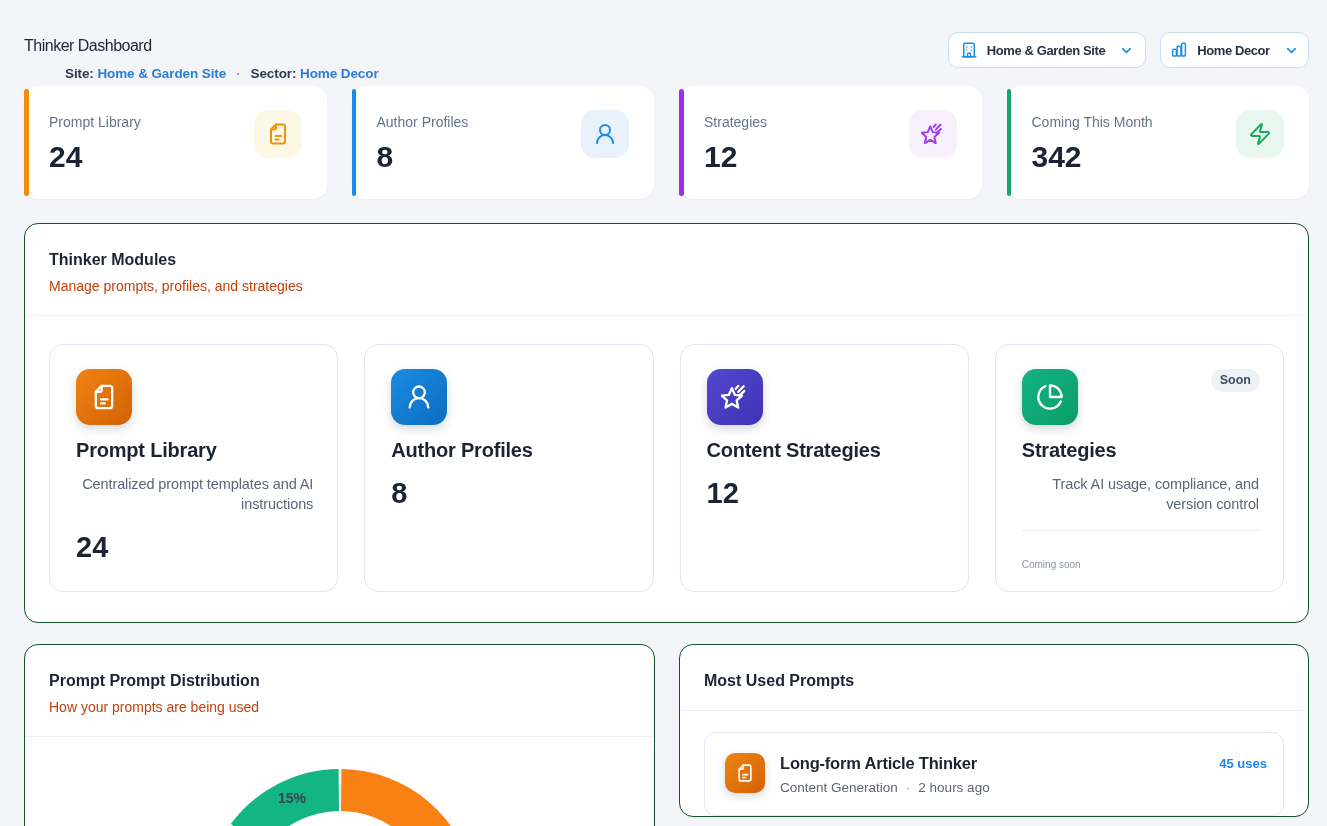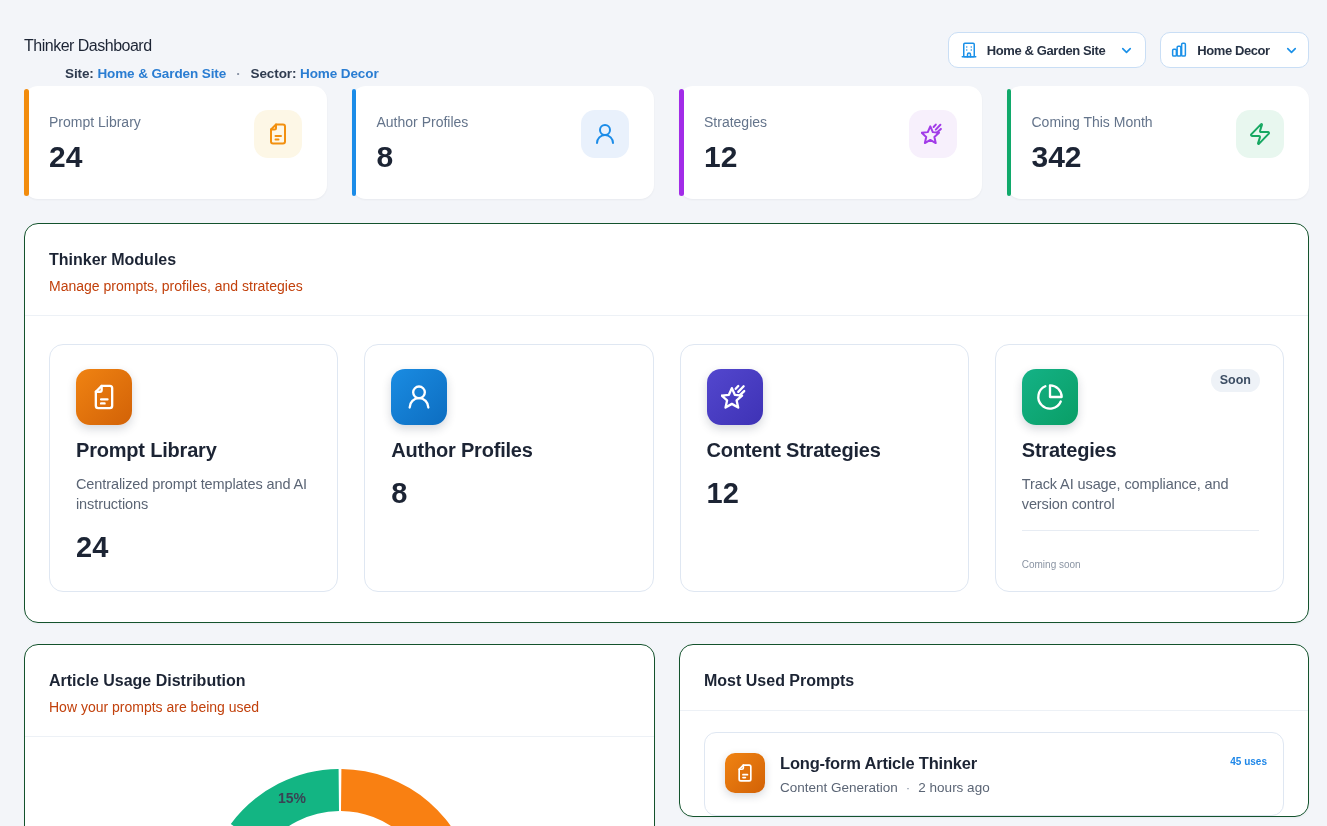--- a/index.html
+++ b/index.html
@@ -54,39 +54,39 @@
 .modules { margin-top:24px; }
 .modgrid { display:grid; grid-template-columns:repeat(4,1fr); gap:26px; padding:28px 24px 30px 24px; }
 .mod { border:1px solid #dfe7f2; border-radius:14px; padding:24px 24px 1px 26px; height:248px; position:relative; background:#fff; overflow:hidden; }
 .tile { width:56px; height:56px; border-radius:14px; display:flex; align-items:center; justify-content:center;
         box-shadow:0 4px 10px rgba(30,41,59,.18); }
 .g-orange { background:linear-gradient(135deg,#f08312,#d26207); }
 .g-blue   { background:linear-gradient(135deg,#1a8ce2,#0d6dc0); }
 .g-purple { background:linear-gradient(135deg,#5347ce,#3e32b5); }
 .g-green  { background:linear-gradient(135deg,#14b286,#0a9e66); }
 .mod h3 { font-size:20px; line-height:20px; font-weight:bold; color:#1c2434; margin-top:15px; letter-spacing:-0.2px; }
-.mod p { font-size:14.5px; color:#5b6575; margin-top:14px; line-height:20px; white-space:nowrap; letter-spacing:-0.1px; }
+.mod p { font-size:14.5px; color:#5b6575; margin-top:14px; line-height:20px; white-space:nowrap; letter-spacing:-0.1px;text-align:right; }
 .mod .cnt { font-size:29px; line-height:30px; font-weight:bold; color:#1c2434; margin-top:18px; }
 .soon { position:absolute; top:24px; right:23px; background:#eef2f7; color:#3c4d63;
         font-size:12.5px; line-height:15px; font-weight:bold; padding:4px 9px; border-radius:999px; }
 .mod .div { border-top:1px solid #e7ecf3; margin-top:16px; }
 .mod .csoon { font-size:10px; color:#8a94a3; margin-top:28px; }
 
 .bottom { display:grid; grid-template-columns:631px 1fr; gap:24px; margin-top:21px; align-items:start; }
 .chartwrap { position:relative; height:200px; overflow:hidden; }
 
 .pitem { margin:21px 24px 0 24px; border:1px solid #dfe7f2; border-radius:12px;
          padding:20px 16px 20px 20px; display:flex; align-items:flex-start; gap:15px; }
 .pitem .ptile { width:40px; height:40px; border-radius:10px; flex:none;
   background:linear-gradient(135deg,#f08312,#d26207); display:flex; align-items:center; justify-content:center;
   box-shadow:0 3px 8px rgba(30,41,59,.18); }
 .pitem .pt { font-size:16.5px; line-height:19px; font-weight:bold; color:#1c2434; margin-top:1px; letter-spacing:-0.2px; }
 .pitem .ps { font-size:13.5px; color:#5b6575; margin-top:7px; }
 .pitem .ps .dot { color:#8a94a6; padding:0 8px; }
-.pitem .uses { margin-left:auto; font-size:10px; font-weight:bold; color:#1f87e8; margin-top:3px; white-space:nowrap; }
+.pitem .uses { margin-left:auto; font-size:13px; font-weight:bold; color:#1f87e8; margin-top:3px; white-space:nowrap; }
 </style>
 </head>
 <body>
 <div class="page">
 
   <div class="hdr">
     <div>
       <h1>Thinker Dashboard</h1>
       <div class="siteline">Site: <a>Home &amp; Garden Site</a><span class="dot">·</span>Sector: <a>Home Decor</a></div>
     </div>
@@ -218,21 +218,21 @@
         <p>Track AI usage, compliance, and<br>version control</p>
         <div class="div"></div>
         <div class="csoon">Coming soon</div>
       </div>
     </div>
   </div>
 
   <div class="bottom">
     <div class="card">
       <div class="card-h">
-        <div class="t">Article Usage Distribution</div>
+        <div class="t">Prompt Prompt Distribution</div>
         <div class="s">How your prompts are being used</div>
       </div>
       <div class="chartwrap">
         <svg width="631" height="200" viewBox="0 0 631 200">
           <g transform="translate(-24,-729)">
             <path d="M340.4 761.0A136.0 136.0 0 0 1 382.4 1025.9L369.0 986.1A94.0 94.0 0 0 0 340.0 803.0Z" fill="#f98012"></path>
             <path d="M379.7 1026.8A136.0 136.0 0 0 1 229.8 978.1L263.5 953.0A94.0 94.0 0 0 0 367.1 986.7Z" fill="#1b8ce8"></path>
             <path d="M228.1 975.8A136.0 136.0 0 0 1 228.1 818.2L262.4 842.5A94.0 94.0 0 0 0 262.4 951.5Z" fill="#6246cf"></path>
             <path d="M229.8 815.9A136.0 136.0 0 0 1 337.6 761.0L338.0 803.0A94.0 94.0 0 0 0 263.5 841.0Z" fill="#13b583"></path>
             <text x="277" y="795" font-family="Liberation Sans, sans-serif" font-size="14" font-weight="bold" fill="#3a4354">15%</text>

